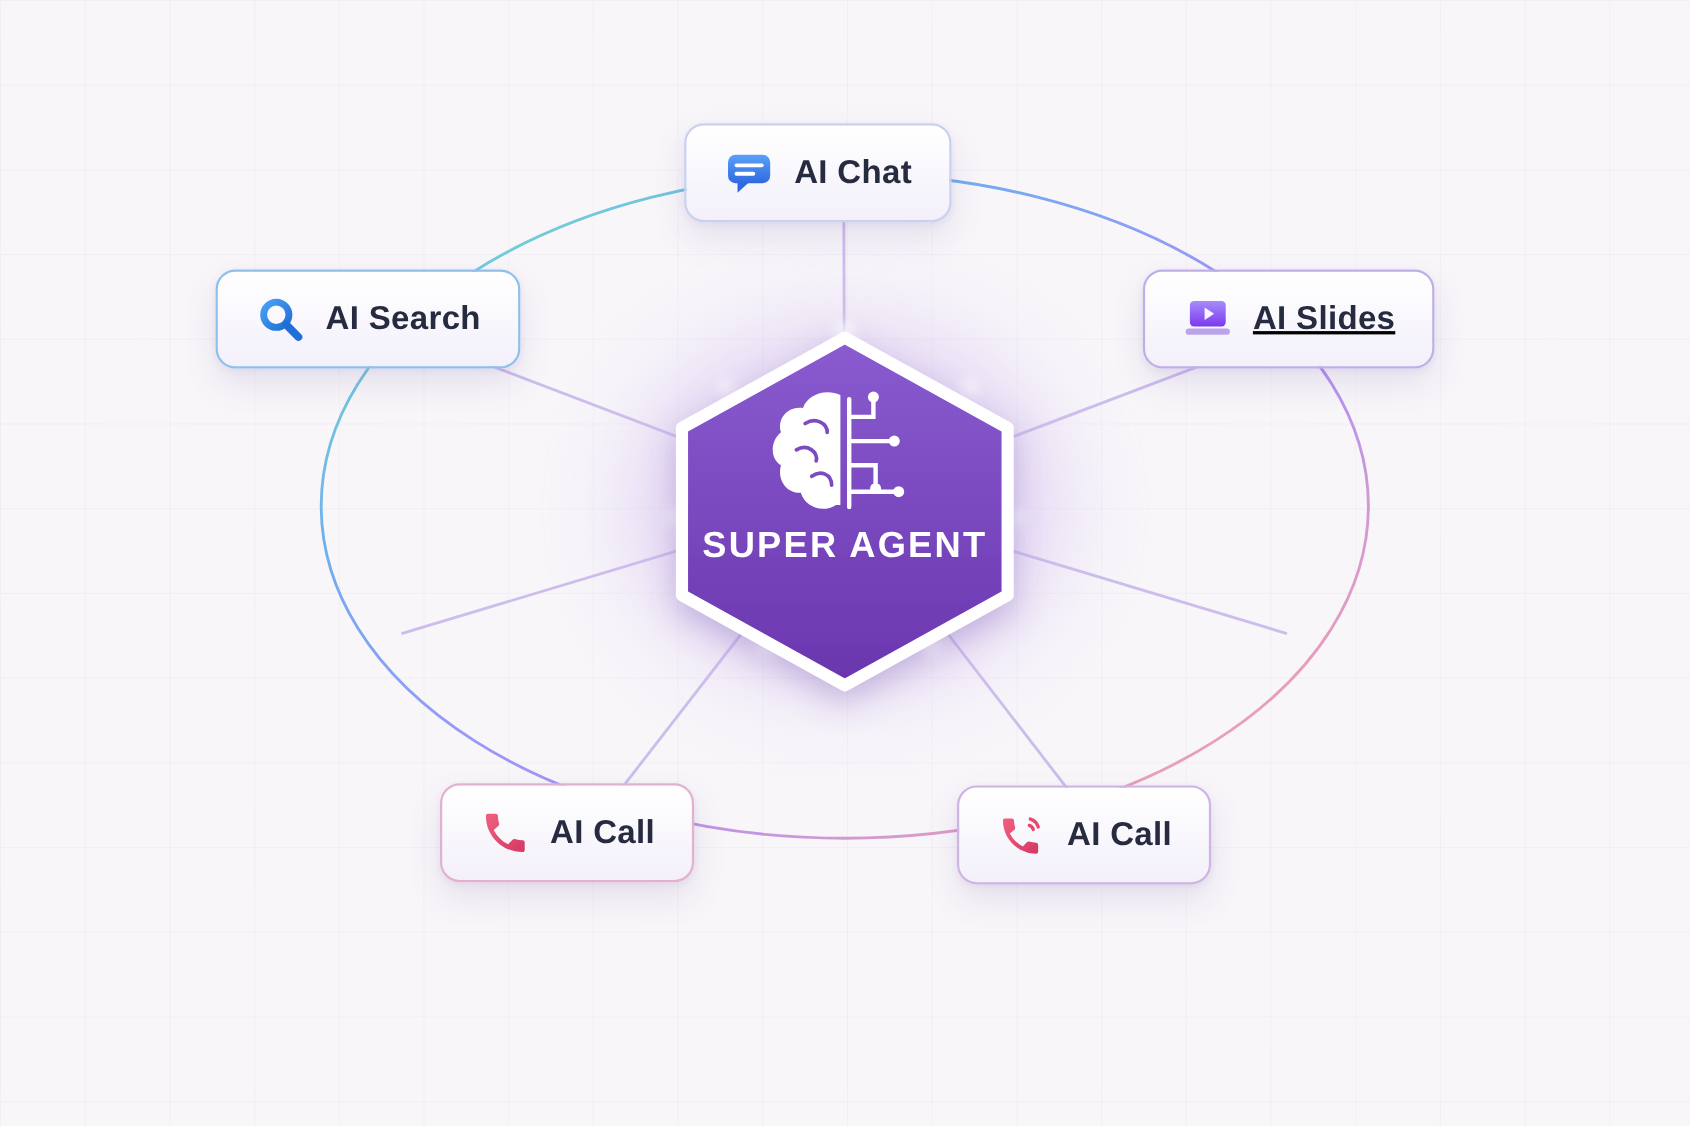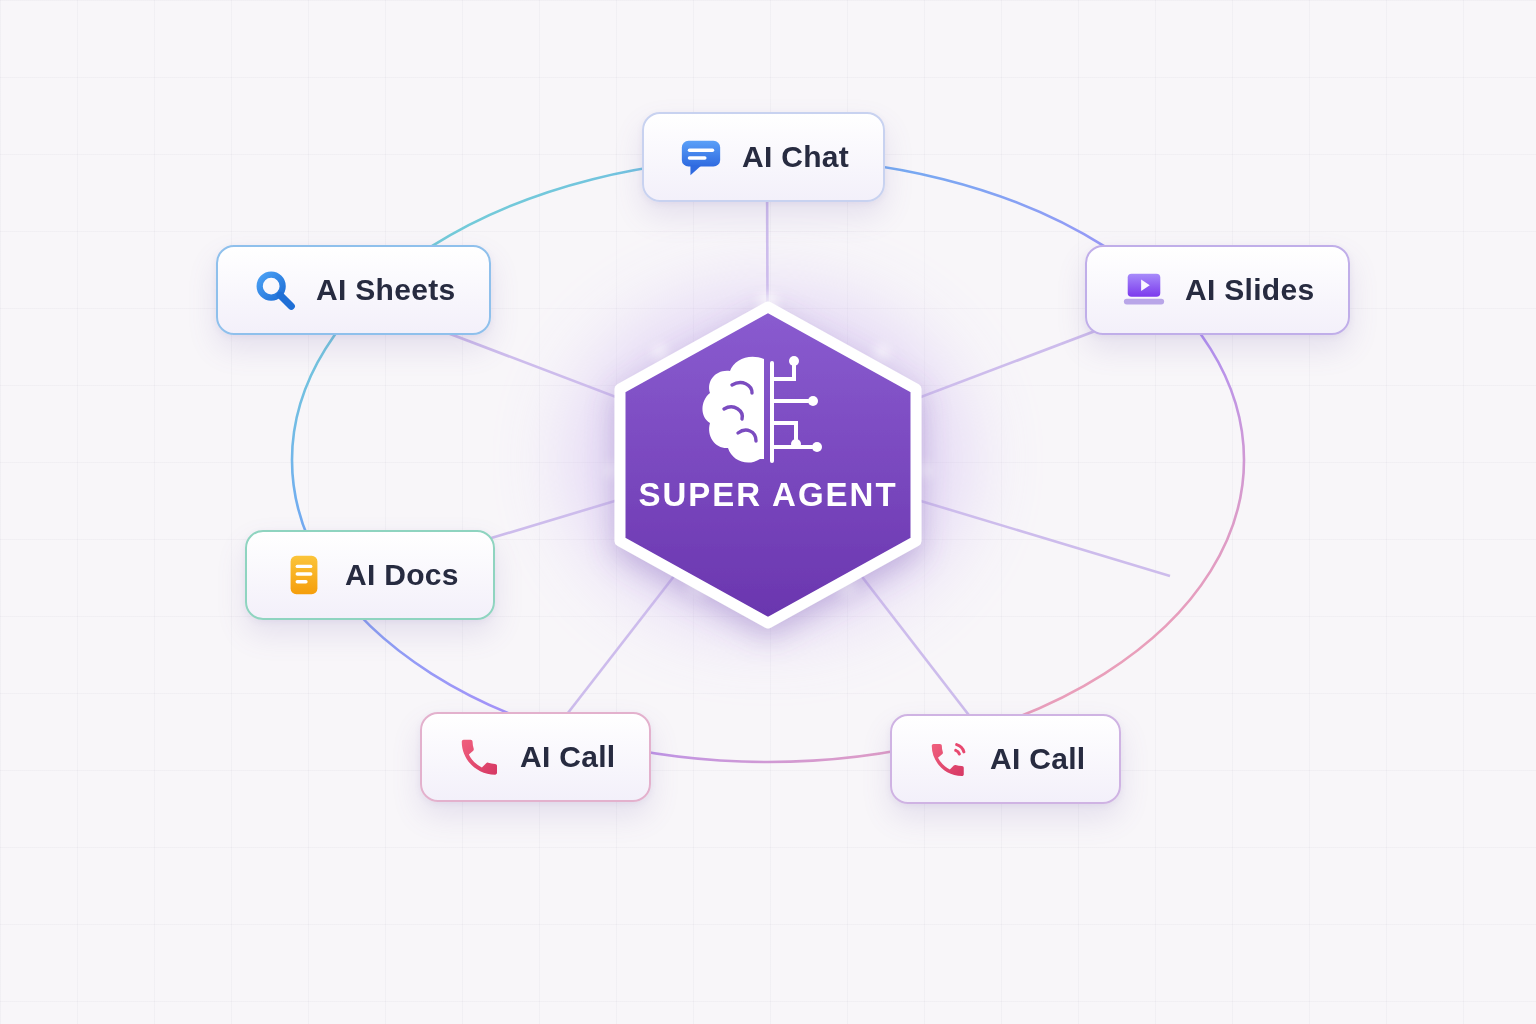--- a/index.html
+++ b/index.html
@@ -23,35 +23,34 @@
     position: absolute;
     display: flex;
     align-items: center;
     gap: 18px;
     padding: 20px 34px;
     border-radius: 18px;
     background: linear-gradient(180deg, #ffffff 0%, #f3f0fa 100%);
     border: 2px solid #d5cdea;
     box-shadow: 0 14px 30px rgba(110, 90, 170, 0.14), 0 2px 6px rgba(110,90,170,0.08);
     cursor: pointer;
-    margin-left: 20px;
   }
   .node .icon { width: 46px; height: 46px; display: inline-flex; }
   .node .icon svg { width: 100%; height: 100%; }
   .node .label {
     font-size: 30px;
     font-weight: 700;
     color: #272b40;
     letter-spacing: 0.3px;
     white-space: nowrap;
   }
 
   .node-chat   { left: 622px;  top: 112px; border-color: #c8d2f0; }
   .node-search { left: 196px;  top: 245px; border-color: #8fc0ec; }
-  .node-slides { left: 1065px; top: 245px; border-color: #c0aee9; }
+  .node-slides { left: 1039px; top: 245px; border-color: #c0aee9; text-decoration: underline; }
   .node-docs   { left: 225px;  top: 530px; border-color: #8fd4c0; }
   .node-sheets { left: 1032px; top: 530px; border-color: #c6b6e6; }
   .node-call-l { left: 400px;  top: 712px; border-color: #e3b1cd; }
   .node-call-r { left: 870px;  top: 714px; border-color: #cfb3e3; }
 
   
   .center-hex {
     position: absolute;
     left: 606px;
     top: 299px;
@@ -132,57 +131,40 @@
         <defs>
             <linearGradient id="gSearch" x1="0" y1="0" x2="1" y2="1">
           <stop offset="0" stop-color="#4aa0f4"></stop>
               <stop offset="1" stop-color="#1f6fd6"></stop>
         </linearGradient>
           </defs>
         <circle cx="20" cy="20" r="12" fill="none" stroke="url(#gSearch)" stroke-width="6.5"></circle>
         <line x1="29.5" y1="29.5" x2="41" y2="41" stroke="#1f6fd6" stroke-width="7.5" stroke-linecap="round"></line>
       </svg>
     </span>
-    <span class="label">AI Sheets</span>
+    <span class="label">AI Search</span>
   </div>
 
   <div class="node node-slides">
     <span class="icon">
       <svg viewBox="0 0 48 48">
         <defs>
             <linearGradient id="gSlides" x1="0" y1="0" x2="0" y2="1">
           <stop offset="0" stop-color="#a78bfa"></stop>
               <stop offset="1" stop-color="#7c3aed"></stop>
         </linearGradient>
           </defs>
         <rect x="7" y="7" width="34" height="24" rx="4" fill="url(#gSlides)"></rect>
         <path d="M21 13 L30 19 L21 25 Z" fill="#ffffff" opacity="0.95"></path>
         <rect x="3" y="33" width="42" height="6" rx="3" fill="#b9a6e8"></rect>
       </svg>
     </span>
     <span class="label">AI Slides</span>
   </div>
 
-  <div class="node node-docs">
-    <span class="icon">
-      <svg viewBox="0 0 48 48">
-        <defs>
-            <linearGradient id="gDocs" x1="0" y1="0" x2="0" y2="1">
-          <stop offset="0" stop-color="#fbc43a"></stop>
-              <stop offset="1" stop-color="#f59e0b"></stop>
-        </linearGradient>
-          </defs>
-        <rect x="10" y="4" width="28" height="40" rx="6" fill="url(#gDocs)"></rect>
-        <line x1="17" y1="15" x2="31" y2="15" stroke="#ffffff" stroke-width="3.6" stroke-linecap="round"></line>
-        <line x1="17" y1="23" x2="31" y2="23" stroke="#ffffff" stroke-width="3.6" stroke-linecap="round"></line>
-        <line x1="17" y1="31" x2="26" y2="31" stroke="#ffffff" stroke-width="3.6" stroke-linecap="round"></line>
-      </svg>
-    </span>
-    <span class="label">AI Docs</span>
-  </div>
 
 
   <div class="node node-call-l">
     <span class="icon">
       <svg viewBox="0 0 48 48">
         <defs>
             <linearGradient id="gCall1" x1="0" y1="0" x2="1" y2="1">
           <stop offset="0" stop-color="#f0607e"></stop>
               <stop offset="1" stop-color="#d63864"></stop>
         </linearGradient>

